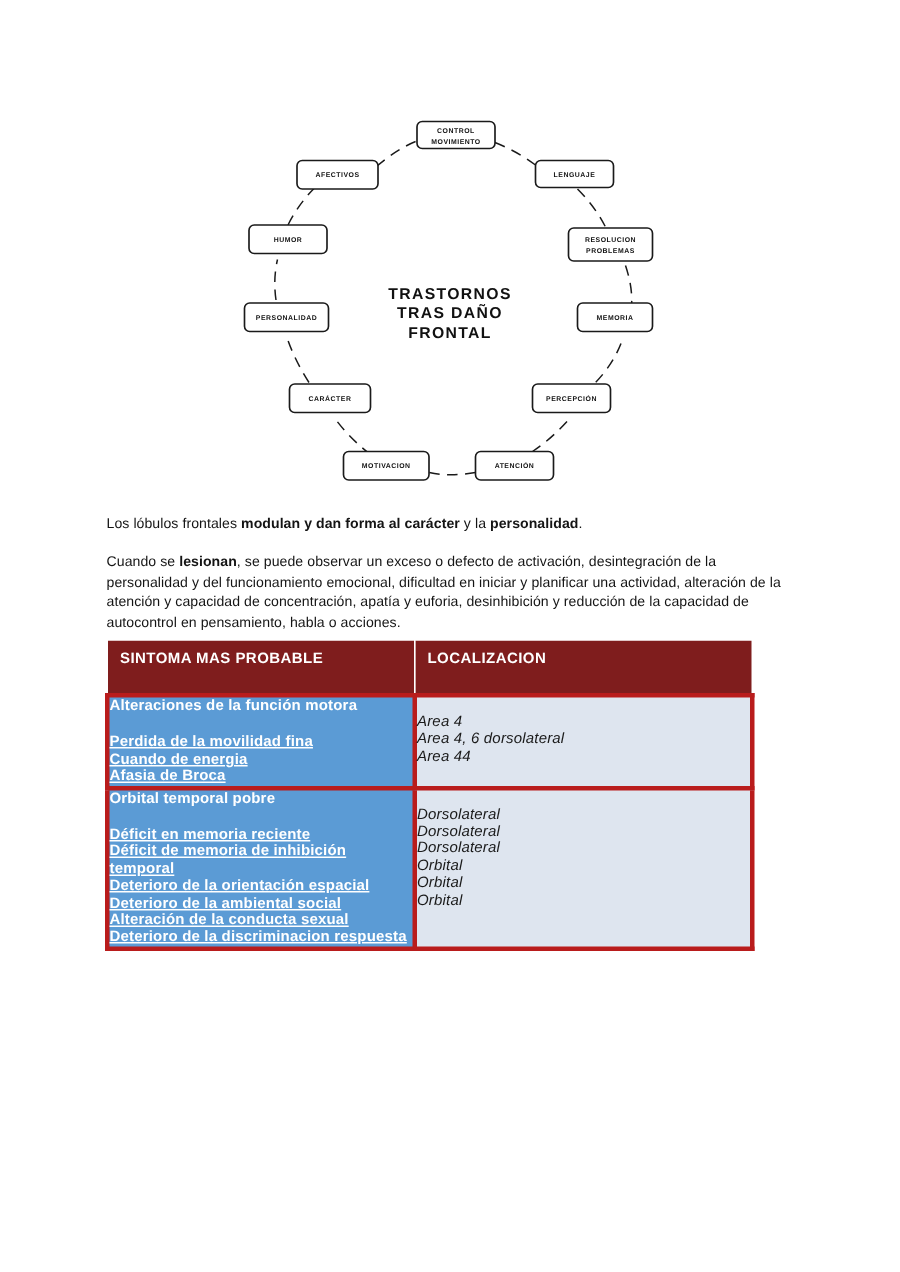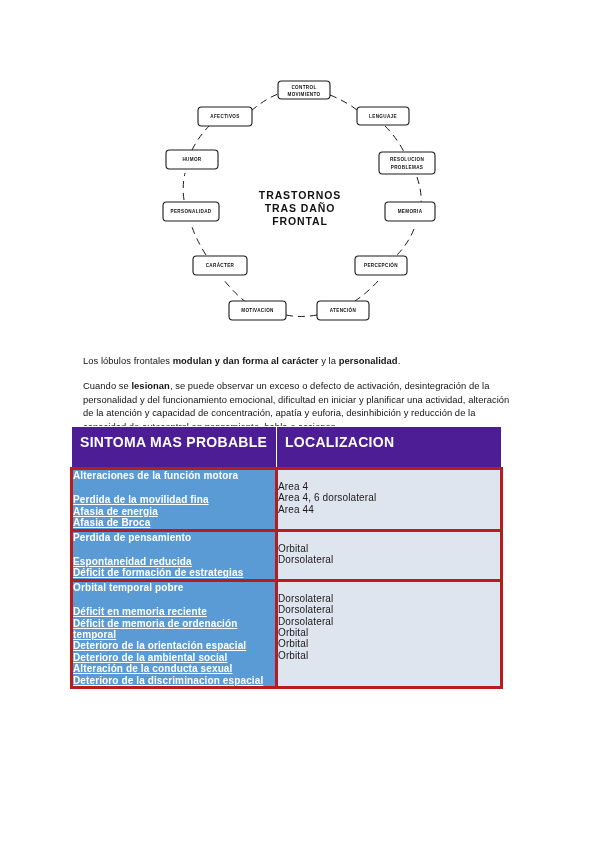--- a/index.html
+++ b/index.html
@@ -63,42 +63,42 @@
   #prose {
     position: absolute;
     left: 71px;
     top: 342px;
     width: 455px;
   }
   .para {
     font-size: 9.4px;
     line-height: 13.4px;
     color: #141414;
-    margin: 12px;
+    margin: 0;
     letter-spacing: 0.05px;
   }
   .para + .para { margin-top: 12px; }
   .para b { font-weight: bold; }
 
   
   #symptom-table {
     position: absolute;
     left: 70px;
     top: 426px;
     width: 430px;
     border-collapse: collapse;
     table-layout: fixed;
   }
   #symptom-table col.c1 { width: 205px; }
   #symptom-table col.c2 { width: 225px; }
 
   #symptom-table th {
-    background: #4c1d95;
+    background: #7f1d1d;
     color: #ffffff;
-    font-size: 14px;
+    font-size: 10px;
     font-weight: bold;
     text-align: left;
     padding: 7px 8px 17px 8px;
     letter-spacing: 0.3px;
     vertical-align: top;
     border: 1px solid #ffffff;
   }
   #symptom-table td {
     vertical-align: top;
     font-size: 10px;
@@ -118,21 +118,21 @@
     color: #1a1a1a;
     padding: 5px 8px 7px 8px;
     letter-spacing: 0.12px;
   }
   .grp-head {
     display: block;
     margin-bottom: 13px;
   }
   .item-line { display: block; text-decoration: underline; }
   .loc-spacer { display: block; height: 11px; }
-  .loc-line { display: block; }
+  .loc-line { display: block; font-style: italic; }
 </style>
 </head>
 <body>
 
 <div id="diagram-section">
   <svg id="diagram-svg" width="600" height="330" viewBox="0 0 600 330">
 
     <g>
       <path class="arc-line" d="M 251,101 Q 265,89 278,84"></path>
       <path class="arc-line" d="M 330,85 Q 345,91 357,100"></path>
@@ -231,54 +231,42 @@
       <th>SINTOMA MAS PROBABLE</th>
       <th>LOCALIZACION</th>
     </tr>
   </thead>
   <tbody>
 
     <tr>
       <td class="sym">
         <span class="grp-head">Alteraciones de la función motora</span>
         <span class="item-line">Perdida de la movilidad fina</span>
-        <span class="item-line">Afasia de energia</span>
+        <span class="item-line">Cuando de energia</span>
         <span class="item-line">Afasia de Broca</span>
       </td>
       <td class="loc">
         <span class="loc-spacer"></span>
         <span class="loc-line">Area 4</span>
         <span class="loc-line">Area 4, 6 dorsolateral</span>
         <span class="loc-line">Area 44</span>
       </td>
     </tr>
 
-    <tr>
-      <td class="sym">
-        <span class="grp-head">Perdida de pensamiento</span>
-        <span class="item-line">Espontaneidad reducida</span>
-        <span class="item-line">Déficit de formación de estrategias</span>
-      </td>
-      <td class="loc">
-        <span class="loc-spacer"></span>
-        <span class="loc-line">Orbital</span>
-        <span class="loc-line">Dorsolateral</span>
-      </td>
-    </tr>
 
 
     <tr>
       <td class="sym">
         <span class="grp-head">Orbital temporal pobre</span>
         <span class="item-line">Déficit en memoria reciente</span>
-        <span class="item-line">Déficit de memoria de ordenación temporal</span>
+        <span class="item-line">Déficit de memoria de inhibición temporal</span>
         <span class="item-line">Deterioro de la orientación espacial</span>
         <span class="item-line">Deterioro de la ambiental social</span>
         <span class="item-line">Alteración de la conducta sexual</span>
-        <span class="item-line">Deterioro de la discriminacion espacial</span>
+        <span class="item-line">Deterioro de la discriminacion respuesta</span>
       </td>
       <td class="loc">
         <span class="loc-spacer"></span>
         <span class="loc-line">Dorsolateral</span>
         <span class="loc-line">Dorsolateral</span>
         <span class="loc-line">Dorsolateral</span>
         <span class="loc-line">Orbital</span>
         <span class="loc-line">Orbital</span>
         <span class="loc-line">Orbital</span>
       </td>

